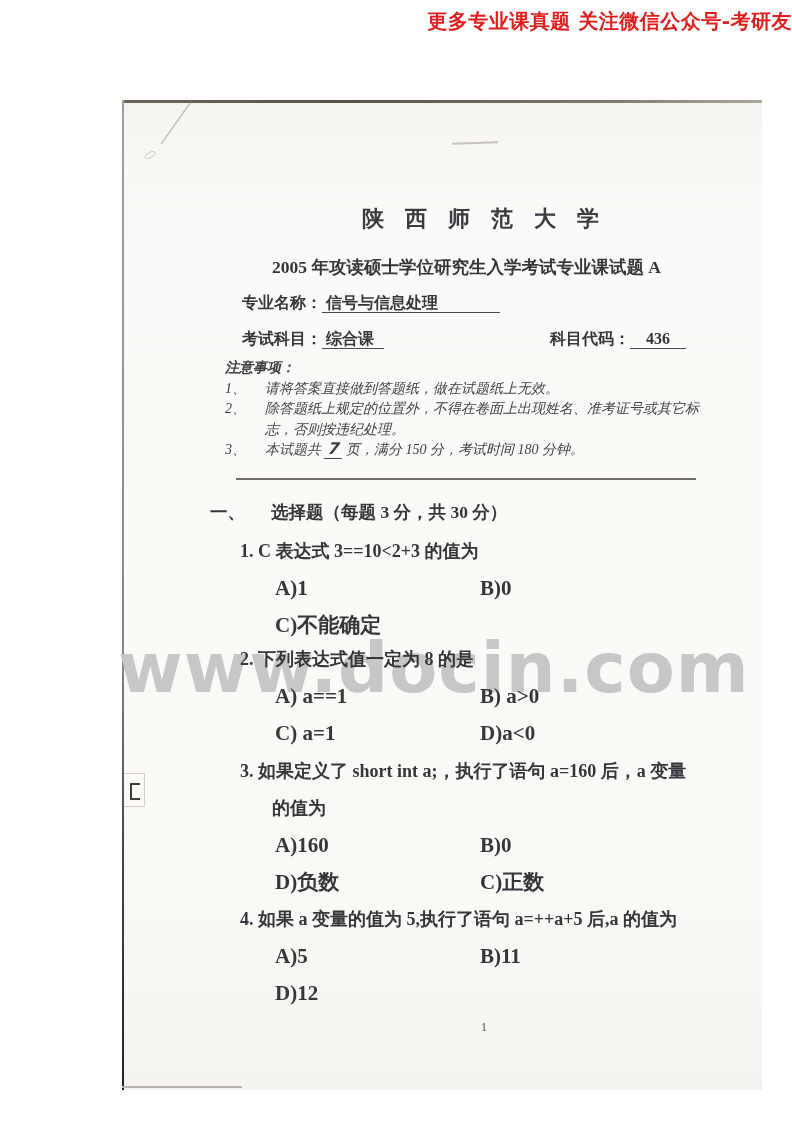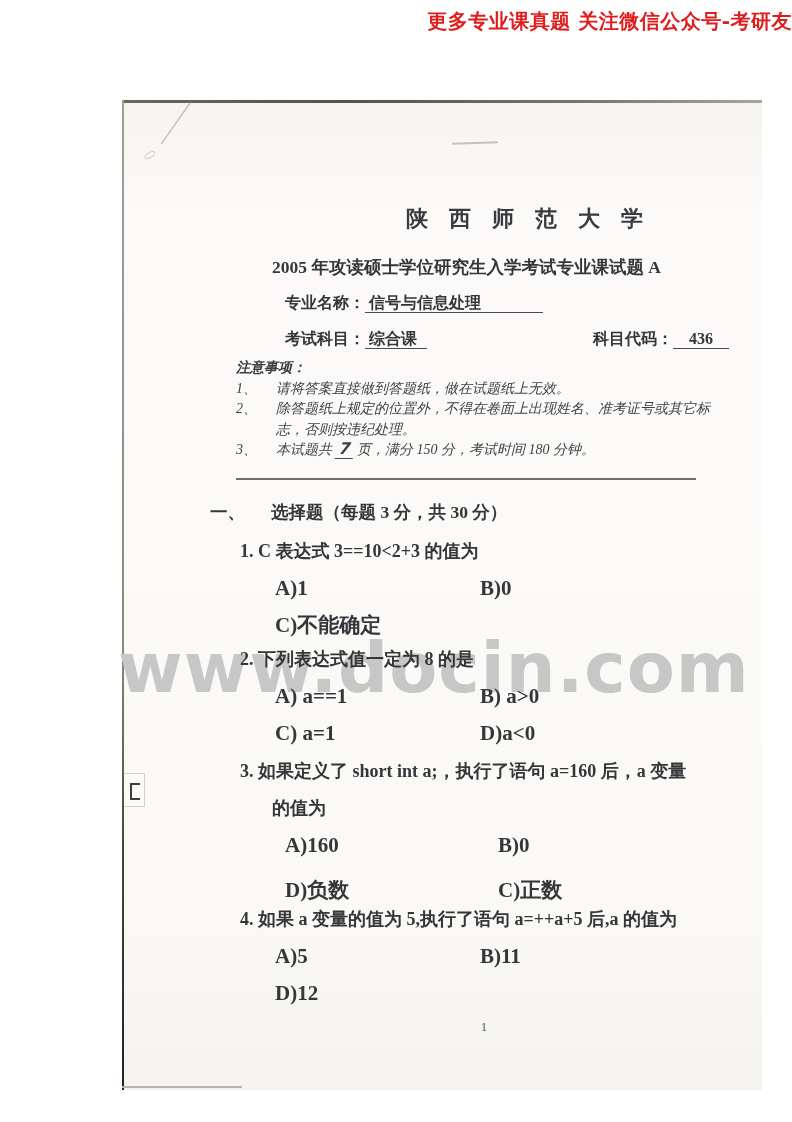--- a/index.html
+++ b/index.html
@@ -32,34 +32,34 @@
 
   .clip-mark{left:2px;top:673px;width:20px;height:32px;background:#fcfbf8;
              border:1px solid #d5d0c6;border-left:none;}
   .clip-inner{left:6px;top:9px;width:8px;height:13px;border:2px solid #3f3d39;border-right:none;}
 
   .wm{left:-4px;top:527px;width:648px;white-space:nowrap;overflow:hidden;
       font-family:"DejaVu Sans","Liberation Sans",sans-serif;font-weight:bold;
       font-size:70px;color:#c7c7c7;letter-spacing:1px;z-index:1;}
 
   .univ{left:240px;top:104px;font-size:22px;font-weight:bold;letter-spacing:21px;
-        white-space:nowrap;color:#3a3a40;z-index:2;margin-left:44px;}
+        white-space:nowrap;color:#3a3a40;z-index:2;}
   .subtitle{left:150px;top:155px;font-size:17.5px;font-weight:600;white-space:nowrap;z-index:2;}
 
   .frow{font-size:16px;font-weight:600;white-space:nowrap;z-index:2;}
-  .frow .lbl{position:static;margin-left:43px;}
+  .frow .lbl{position:static;}
   .uval{position:static;border-bottom:1.5px solid #4a4a4e;padding:0 4px 1px 4px;}
   .uval.major{padding-right:62px;}
   .uval.subject{padding-right:10px;}
   .uval.code{padding:0 16px 1px 16px;}
   .row1{left:120px;top:193px;}
   .row2{left:120px;top:229px;}
   .code-group{left:308px;top:0;}
 
-  .notice{left:114px;top:258px;width:482px;font-size:14px;line-height:20.5px;
+  .notice{left:103px;top:258px;width:482px;font-size:14px;line-height:20.5px;
           font-style:italic;color:#3e3e43;z-index:2;}
   .notice .ntitle{position:static;display:block;font-weight:600;}
   .nitem{position:static;display:flex;}
   .nnum{position:static;flex:0 0 40px;}
   .ntext{position:static;flex:1;}
   .hand7{position:static;display:inline-block;width:18px;text-align:center;
          border-bottom:1.5px solid #46464a;font-family:"DejaVu Sans",sans-serif;
          font-size:16px;font-weight:600;transform:skewX(-8deg);line-height:18px;}
 
   .sep{left:114px;top:378px;width:460px;height:2px;background:#716d67;z-index:2;}
@@ -70,21 +70,21 @@
 
   .question{left:118px;z-index:2;}
   .q1{top:433px;width:500px;}
   .q2{top:541px;width:500px;}
   .q3{top:653px;width:430px;padding-left:32px;}
   .q4{top:801px;width:500px;}
   .q-stem{position:static;display:block;font-size:18px;font-weight:bold;line-height:37px;}
   .q3 .q-stem{text-indent:-32px;}
   .opts{position:static;display:grid;grid-template-columns:205px auto;
         margin-left:35px;font-size:21px;font-weight:bold;line-height:37px;}
-  .q3 .opts{margin-left:13px;gap:8px;}
+  .q3 .opts{margin-left:3px;}
   .opts span{position:static;}
 
   .pagenum{left:350px;top:919px;width:24px;text-align:center;font-size:13px;color:#5a5a5e;z-index:2;}
 </style>
 </head>
 <body>
 
 <div class="stage">
 
   <div class="promo">更多专业课真题 关注微信公众号-考研友</div>

